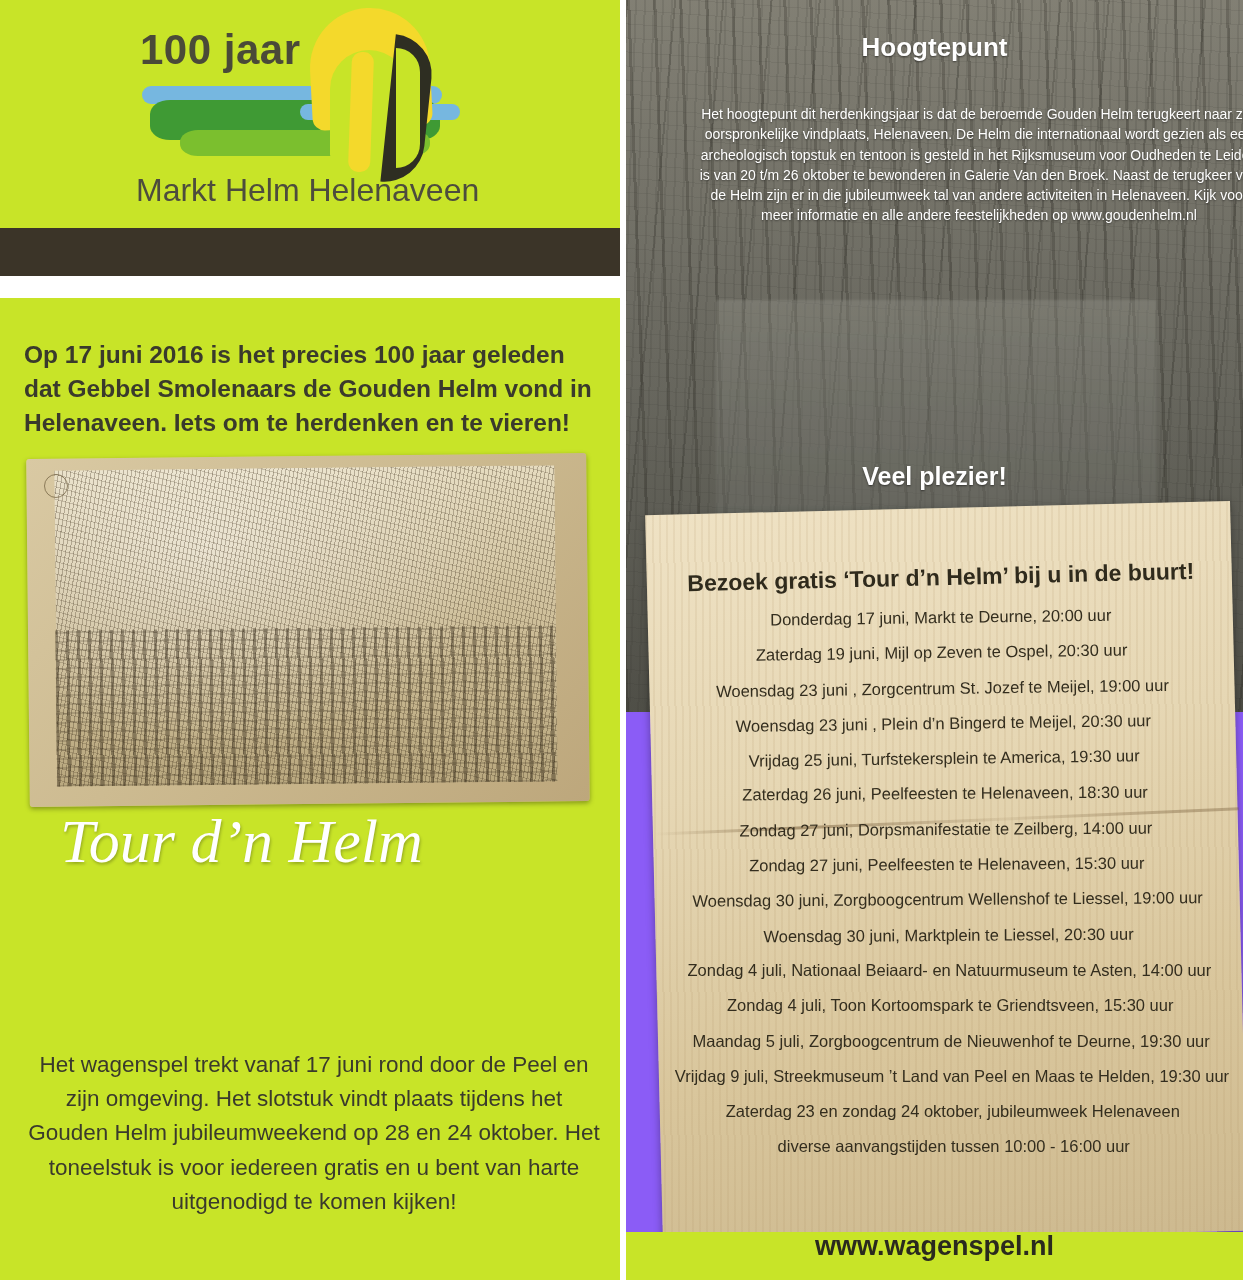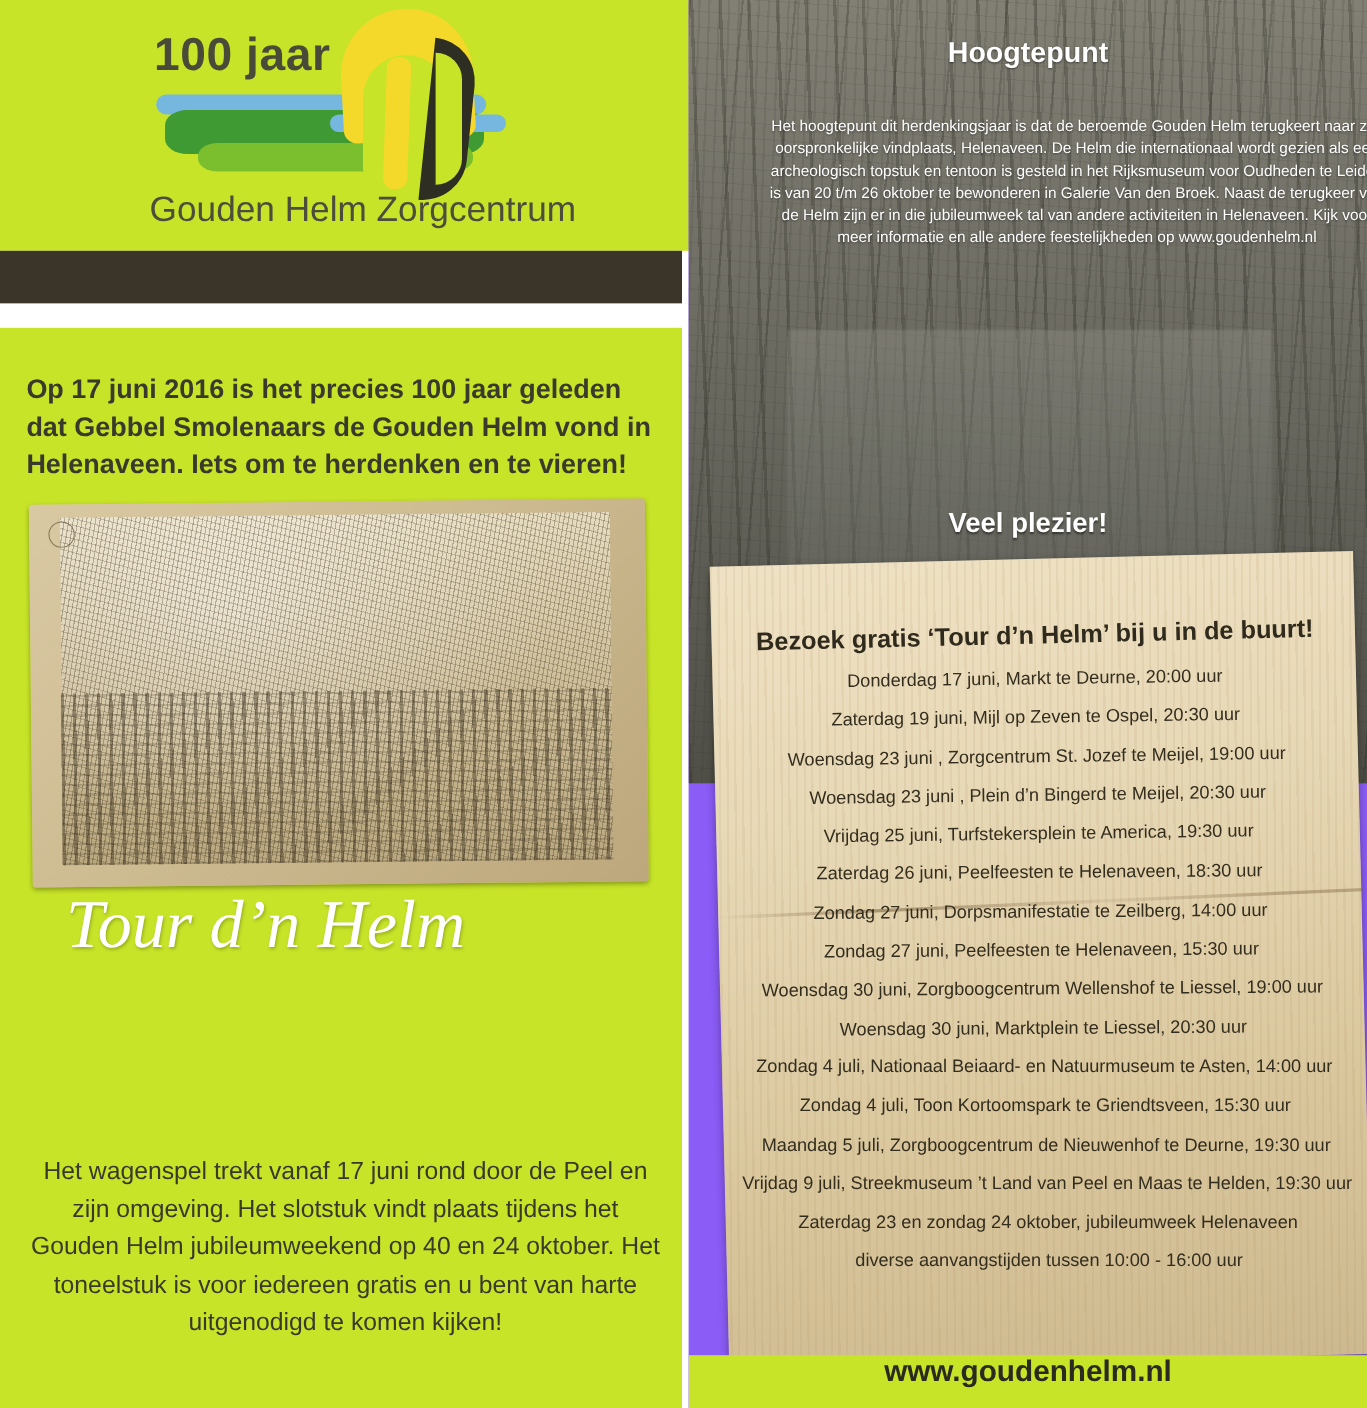--- a/index.html
+++ b/index.html
@@ -28,21 +28,20 @@
     height: 1280px;
     background: #ffffff;
   }
   .logo-panel {
     position: absolute;
     left: 0; top: 0;
     width: 620px;
     height: 228px;
     background: #c8e428;
     overflow: hidden;
-    padding-left: 36px;
   }
   .logo-title {
     position: absolute;
     left: 140px; top: 26px;
     font-size: 42px;
     font-weight: bold;
     color: #4a4a38;
     letter-spacing: 0.5px;
     font-family: "Liberation Sans", sans-serif;
   }
@@ -361,37 +360,37 @@
       <div class="band-blue"></div>
       <div class="band-green"></div>
       <div class="band-blue2"></div>
       <div class="band-green2"></div>
       <div class="helm-yellow"></div>
       <div class="helm-inner"></div>
       <div class="helm-nose"></div>
       <div class="helm-curve"></div>
       <div class="helm-curve2"></div>
       <div class="logo-title">100 jaar</div>
-      <div class="logo-sub">Gouden Helm Zorgcentrum</div>
+      <div class="logo-sub">Markt Helm Helenaveen</div>
     </div>
 
     <div class="dark-bar"></div>
     <div class="white-gap"></div>
 
     <div class="left-body">
       <div class="lead-text">Op 17 juni 2016 is het precies 100 jaar geleden dat Gebbel Smolenaars de Gouden Helm vond in Helenaveen. Iets om te herdenken en te vieren!</div>
 
       <div class="engraving"></div>
       <div class="engraving-inner"></div>
       <div class="engraving-figs"></div>
       <div class="engraving-stamp"></div>
 
       <div class="tour-title">Tour d’n Helm</div>
 
-      <div class="para2">Het wagenspel trekt  vanaf 17 juni rond door de Peel en zijn omgeving. Het slotstuk vindt plaats tijdens het Gouden Helm jubileumweekend op 40 en 24 oktober. Het toneelstuk is voor iedereen gratis en u bent van harte uitgenodigd te komen kijken!</div>
+      <div class="para2">Het wagenspel trekt  vanaf 17 juni rond door de Peel en zijn omgeving. Het slotstuk vindt plaats tijdens het Gouden Helm jubileumweekend op 28 en 24 oktober. Het toneelstuk is voor iedereen gratis en u bent van harte uitgenodigd te komen kijken!</div>
     </div>
   </div>
 
   <div class="right-col">
     <div class="photo-bg"></div>
     <div class="photo-trees"></div>
     <div class="photo-water"></div>
 
     <div class="highlight-title">Hoogtepunt</div>
     <div class="highlight-body">Het  hoogtepunt dit herdenkingsjaar is dat de beroemde Gouden Helm terugkeert naar zijn oorspronkelijke vindplaats, Helenaveen.  De Helm die internationaal wordt gezien als een archeologisch topstuk en tentoon is gesteld in het Rijksmuseum voor Oudheden te Leiden is van 20 t/m 26 oktober  te bewonderen in Galerie Van den Broek. Naast de terugkeer van de Helm zijn er in die jubileumweek tal van andere activiteiten in Helenaveen. Kijk voor meer informatie en alle andere feestelijkheden op www.goudenhelm.nl</div>
@@ -416,16 +415,16 @@
         <div class="note-item r3">Zondag 4 juli, Nationaal Beiaard- en Natuurmuseum te Asten, 14:00 uur</div>
         <div class="note-item r3">Zondag 4 juli, Toon Kortoomspark te Griendtsveen, 15:30 uur</div>
         <div class="note-item r3">Maandag 5 juli, Zorgboogcentrum de Nieuwenhof te Deurne, 19:30 uur</div>
         <div class="note-item r3">Vrijdag 9 juli, Streekmuseum ’t Land van Peel en Maas te Helden, 19:30 uur</div>
         <div class="note-item r3">Zaterdag 23 en zondag 24 oktober, jubileumweek Helenaveen</div>
         <div class="note-item r3">diverse aanvangstijden tussen 10:00 - 16:00 uur</div>
       </div>
     </div>
 
     <div class="footer-band"></div>
-    <div class="footer-url">www.goudenhelm.nl</div>
+    <div class="footer-url">www.wagenspel.nl</div>
   </div>
 
 </div>
 
 </body></html>

